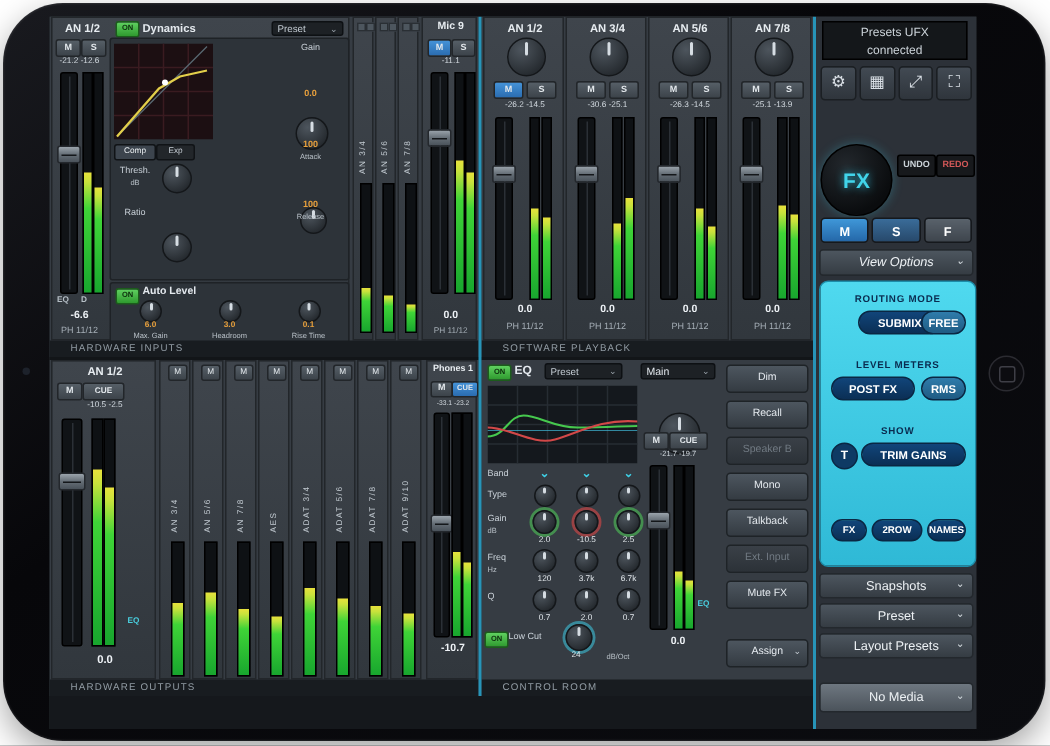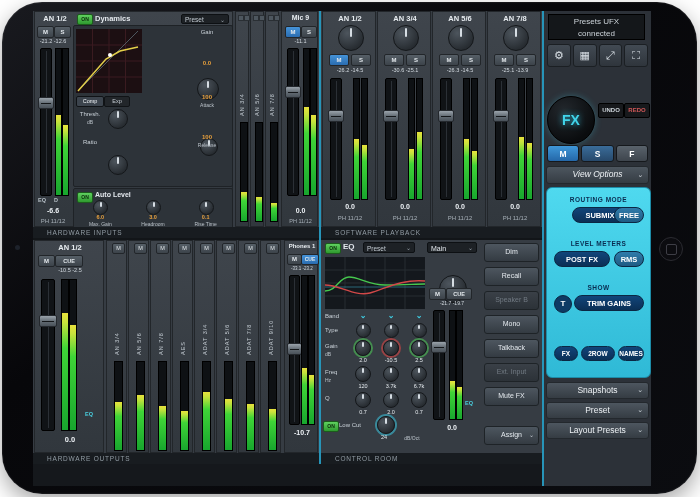--- a/index.html
+++ b/index.html
@@ -664,17 +664,23 @@
             <span class="chevr">⌄</span>
           </div>
 
           <div class="menubar">
             <span>Layout Presets</span>
             <span class="chevr">⌄</span>
           </div>
 
         </div>
 
+      <div class="media">
+        <div class="menubar">
+          <span>No Media</span>
+          <span class="chevr">⌄</span>
+        </div>
+      </div>
     </aside>
 
     <div class="vdiv" style="left:509px;top:0;height:475px"></div>
   </div>
 </div>
 
 </body></html>

